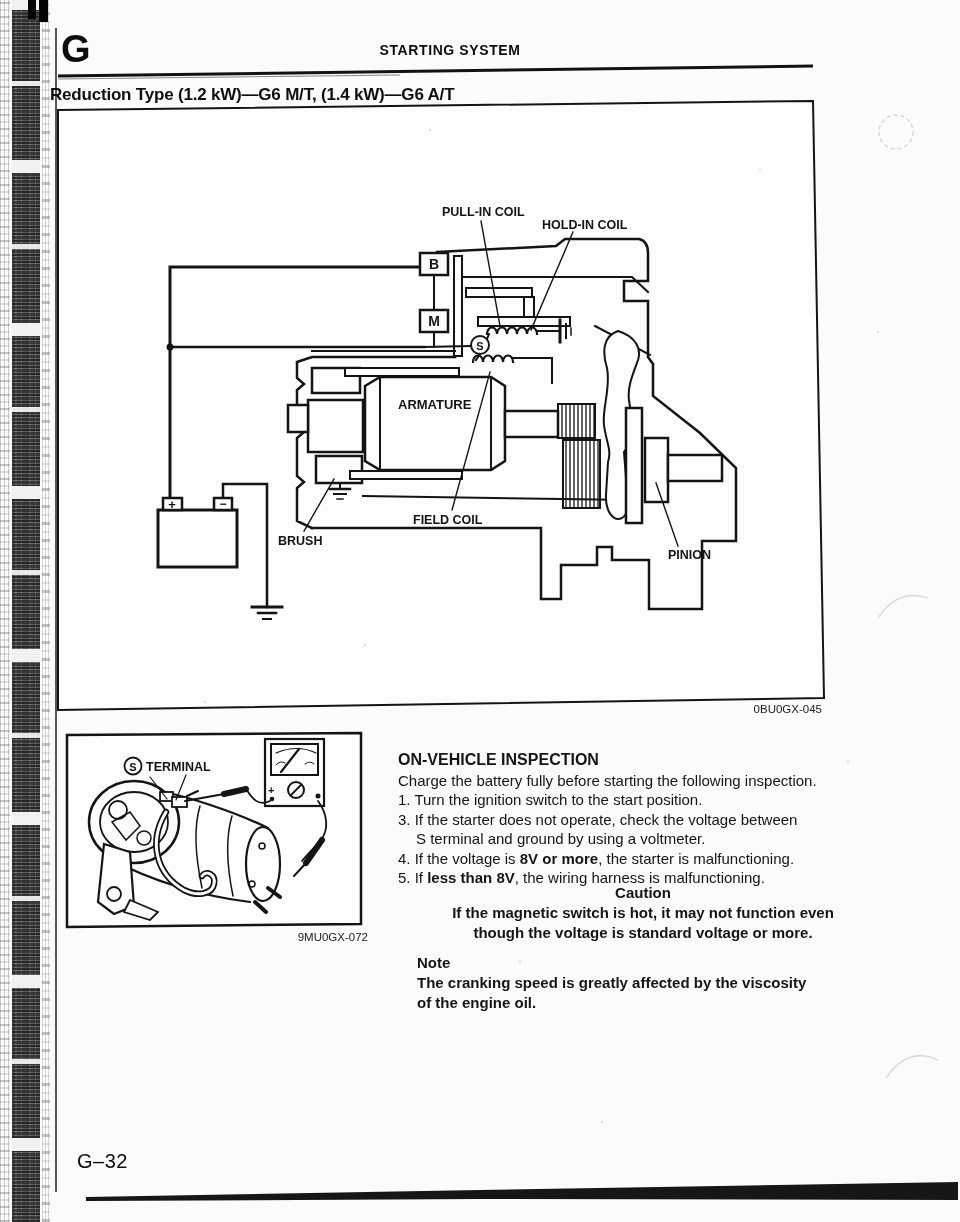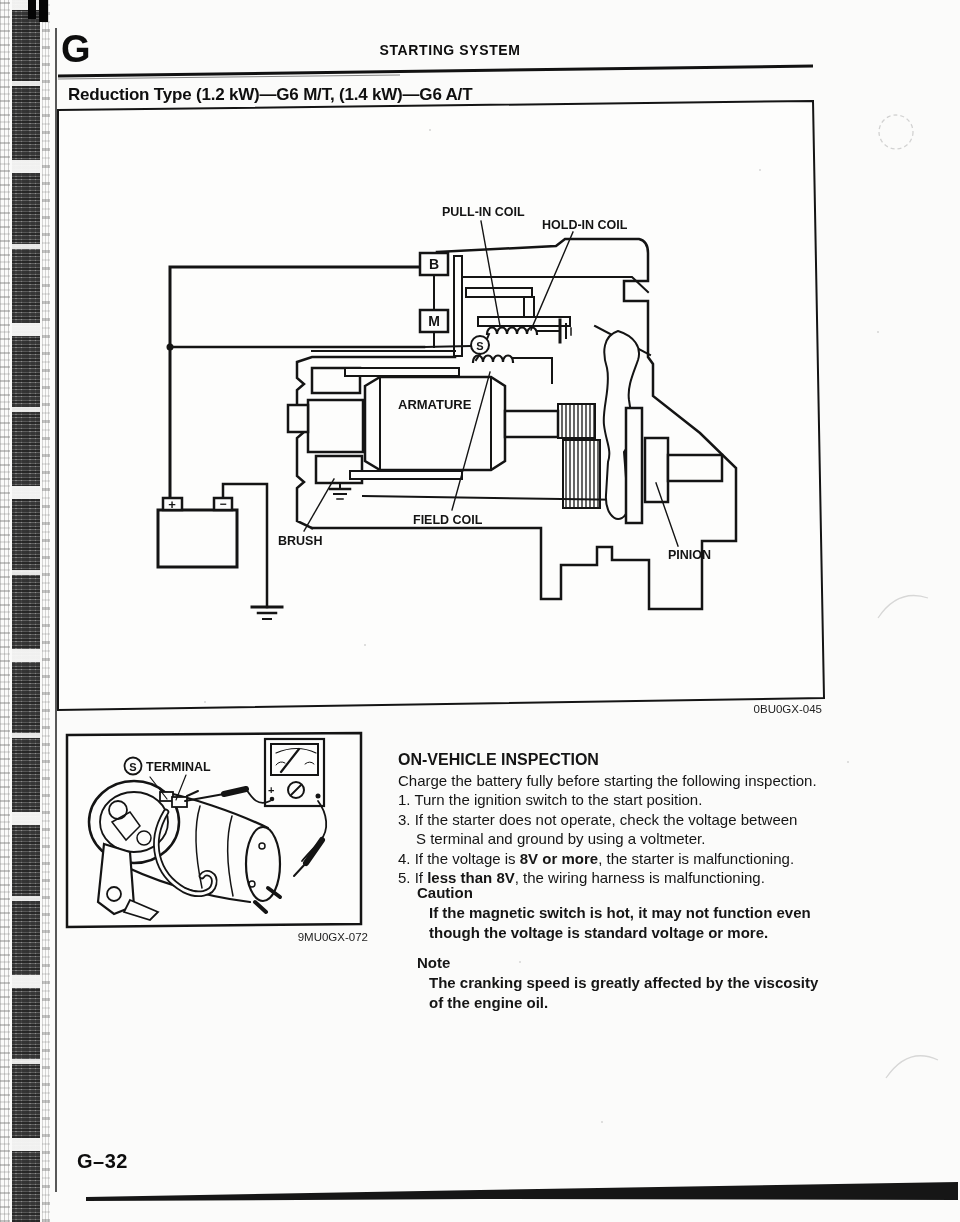--- a/index.html
+++ b/index.html
@@ -27,33 +27,33 @@
     background:
       repeating-linear-gradient(0deg, rgba(0,0,0,.45) 0 3px, rgba(255,255,255,0) 3px 9px, rgba(0,0,0,.2) 9px 11px, rgba(255,255,255,0) 11px 17px),
       repeating-linear-gradient(90deg, rgba(0,0,0,.3) 0 1px, rgba(255,255,255,0) 1px 3px);
   }
   #edge-line{left:55px;top:28px;width:2px;height:1164px;background:#2e2e2e;opacity:.8;}
   #bar1{left:28px;top:0;width:8px;height:19px;background:#050505;}
   #bar2{left:39px;top:0;width:9px;height:22px;background:#050505;}
 
   #chapter-letter{left:61px;top:28px;font-size:38px;font-weight:bold;letter-spacing:-1px;color:#0d0d0d;}
   #page-title{left:240px;top:42px;width:420px;text-align:center;font-size:14px;font-weight:bold;letter-spacing:.6px;color:#0d0d0d;}
-  #subtitle{left:68px;top:85px;font-size:17px;font-weight:bold;letter-spacing:-.2px;color:#0f0f0f;}
+  #subtitle{left:50px;top:85px;font-size:17px;font-weight:bold;letter-spacing:-.2px;color:#0f0f0f;}
 
   #svg-layer{left:0;top:0;}
 
   #inspection{left:398px;top:750px;width:500px;font-size:15px;line-height:19.4px;}
   #inspection h3{margin:0 0 1px 0;font-size:16px;line-height:20px;font-weight:bold;}
   #inspection .intro{margin:0;}
   #inspection .step{padding-left:18px;text-indent:-18px;white-space:pre-line;}
-  #caution-block{left:417px;top:883px;width:452px;font-size:15px;font-weight:bold;line-height:19.8px;}
+  #caution-block{left:417px;top:883px;width:452px;font-size:15px;font-weight:bold;line-height:19.8px;text-align:center;}
   #note-block{left:417px;top:953px;width:470px;font-size:15px;font-weight:bold;line-height:19.8px;}
-  #caution-block .body,#note-block .body{white-space:pre-line;margin-left:12px;}
-
-  #page-number{left:77px;top:1150px;font-size:20px;font-weight:bold;letter-spacing:.5px;color:#0d0d0d;}
+  #caution-block .body,#note-block .body{white-space:pre-line;}
+
+  #page-number{left:77px;top:1150px;font-size:20px;font-weight:normal;letter-spacing:.5px;color:#0d0d0d;}
   #watermark{left:690px;top:1192px;width:266px;text-align:right;font-size:21px;font-weight:bold;color:#b2b2b2;letter-spacing:-.3px;margin-top:42px;}
 </style>
 </head>
 <body>
 
 <div class="abs" id="noise-main"></div>
 <div class="abs" id="noise-left"></div>
 <div class="abs" id="noise-right"></div>
 <div class="abs" id="edge-line"></div>
 <div class="abs" id="bar1"></div>

